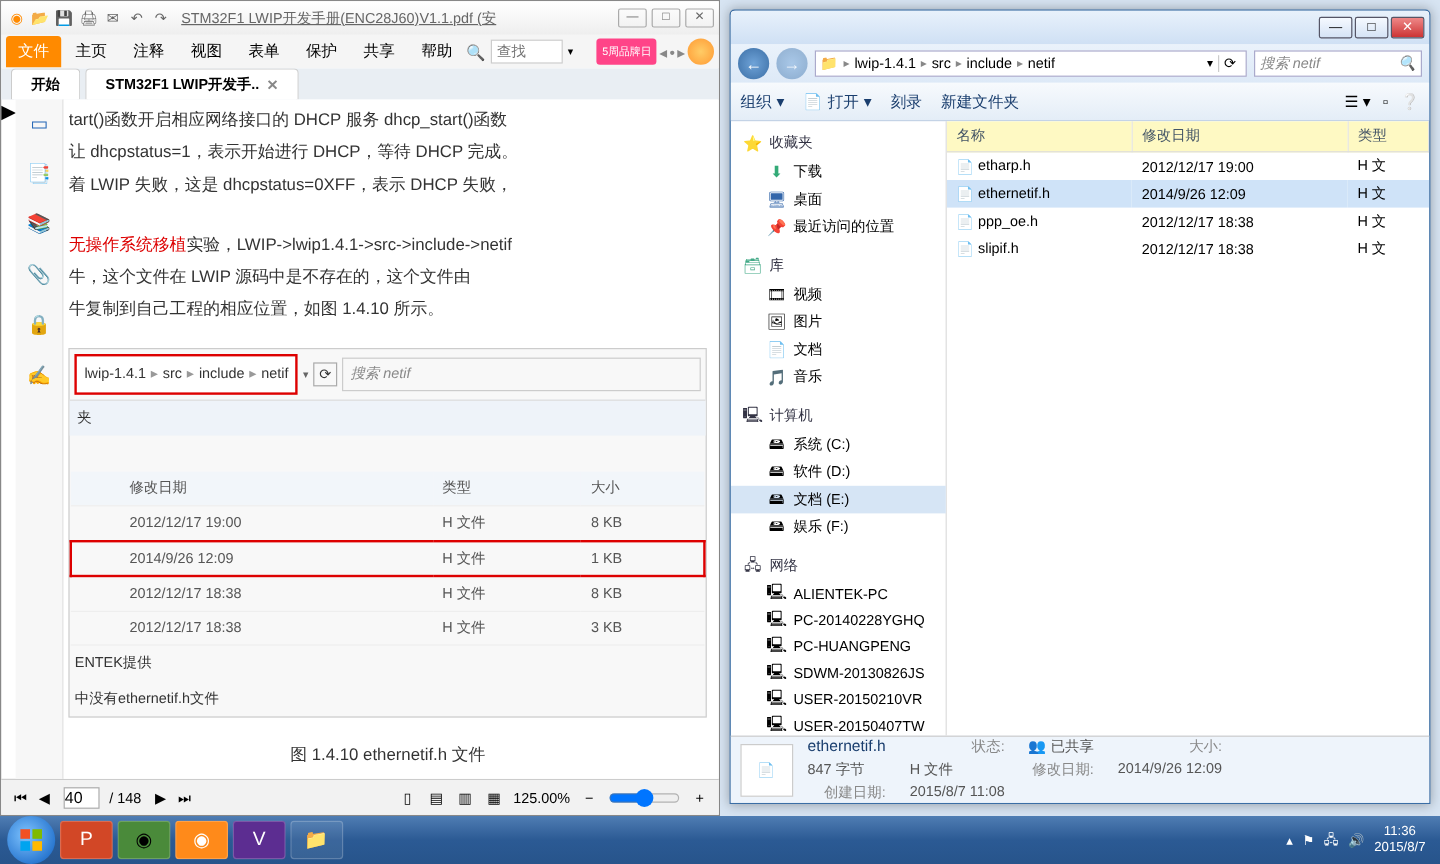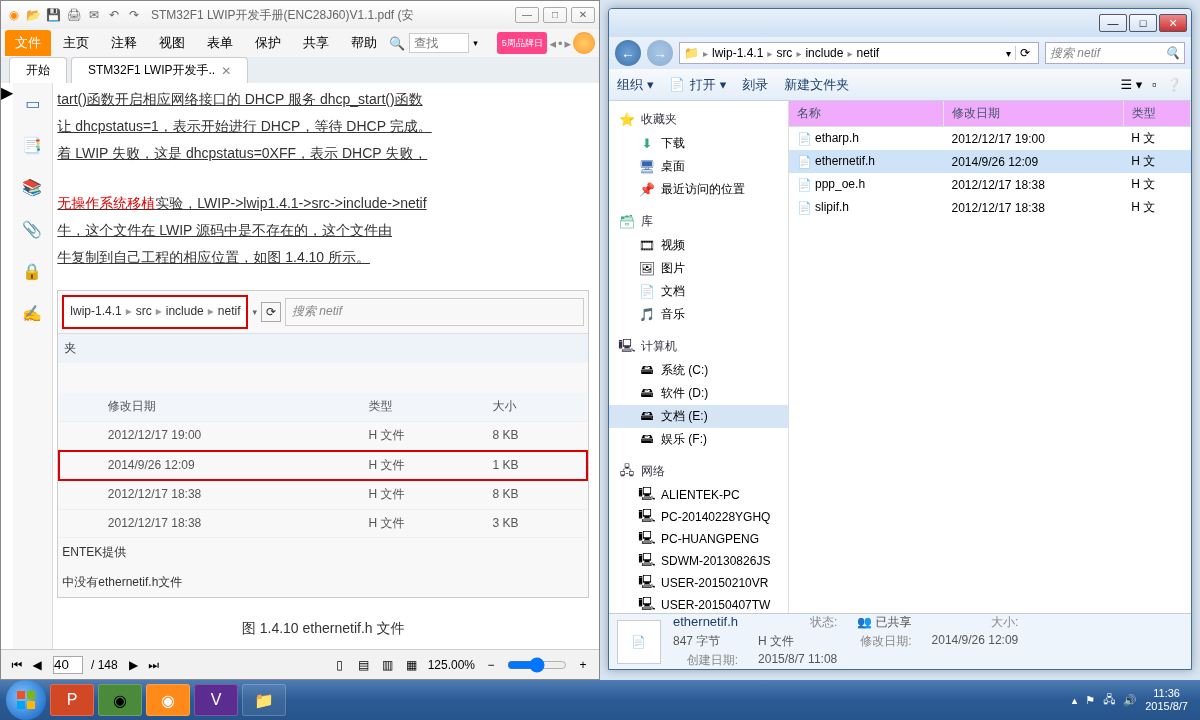--- a/index.html
+++ b/index.html
@@ -3,43 +3,43 @@
 <meta charset="utf-8">
 <style>
 * { margin: 0; padding: 0; box-sizing: border-box; font-family: "Microsoft YaHei", Arial, sans-serif; }
 body { width: 1200px; height: 720px; background: #d7e4f2; overflow: hidden; position: relative; }
 
 
 .pdf-app { position: absolute; left: 0; top: 0; width: 600px; height: 680px; background: #fff; border: 1px solid #888; }
 .pdf-titlebar { height: 28px; background: linear-gradient(#fff,#eee); display: flex; align-items: center; padding: 0 4px; font-size: 12px; color: #666; }
 .pdf-titlebar .ticons { display: flex; gap: 2px; margin-right: 8px; }
 .pdf-titlebar .ticon { width: 18px; height: 18px; display:flex; align-items:center; justify-content:center; }
-.pdf-titlebar .title { flex: 1; }
+.pdf-titlebar .title { flex: 1; text-decoration: underline; }
 .pdf-titlebar .winbtns { display: flex; gap: 4px; }
 .pdf-titlebar .winbtn { width: 24px; height: 16px; border: 1px solid #aaa; border-radius: 2px; font-size: 10px; text-align:center; line-height:14px; }
 
 .pdf-menubar { height: 28px; background: #f5f5f5; display: flex; align-items: center; padding: 0 4px; font-size: 13px; gap: 2px; }
 .pdf-menubar .mtab { padding: 4px 10px; cursor: pointer; }
 .pdf-menubar .mtab.active { background: #ff8a00; color: #fff; border-radius: 3px 3px 0 0; }
 .pdf-menubar .spacer { flex: 1; }
 .pdf-menubar .search { display: flex; align-items: center; gap: 4px; }
 .pdf-menubar .search input { width: 60px; height: 20px; font-size: 12px; border: 1px solid #ccc; padding: 0 4px; }
 .pdf-menubar .promo { width: 50px; height: 22px; background: #ff4488; border-radius: 3px; font-size: 9px; color:#fff; display:flex; align-items:center; justify-content:center; }
 .pdf-menubar .bear { width: 22px; height: 22px; background: radial-gradient(circle,#ffcc66,#ff9933); border-radius: 50%; }
 
-.pdf-tabs { height: 26px; background: #e9eef3; display: flex; align-items: flex-start; padding: 0 8px; font-size: 12px; }
+.pdf-tabs { height: 26px; background: #e9eef3; display: flex; align-items: flex-start; padding: 0 8px; font-size: 12px; font-weight: bold; }
 .pdf-tabs .tab { padding: 4px 16px; background: #fff; border: 1px solid #ccc; border-bottom: none; border-radius: 4px 4px 0 0; margin-right: 4px; display:flex; align-items:center; gap:6px; }
 .pdf-tabs .tab .close { color:#888; }
 
 .pdf-body { display: flex; height: calc(100% - 112px); }
 .pdf-sidebar { width: 40px; background: #f7f7f7; border-right: 1px solid #ddd; display: flex; flex-direction: column; align-items: center; padding-top: 8px; gap: 18px; }
 .pdf-sidebar .sicon { width: 24px; height: 24px; display:flex; align-items:center; justify-content:center; font-size:16px; }
 
 .pdf-page { flex: 1; background: #fff; overflow: hidden; padding: 4px 10px 4px 4px; font-size: 14px; color: #333; line-height: 1.8; position: relative; }
-.pdf-page p { margin-bottom: 2px; text-decoration: underline; }
+.pdf-page p { margin-bottom: 2px; }
 .red { color: #d00; }
 .pdf-figure { margin-top: 20px; border: 1px solid #ccc; background: #f8f8f8; padding: 0; font-size: 12px; }
 .pdf-figure .crumb-row { display:flex; align-items:center; padding:4px; gap:4px; }
 .pdf-figure .crumb { border: 2px solid #d00; padding: 4px 6px; display:flex; align-items:center; gap:4px; background:#fff; }
 .pdf-figure .crumb span.sep { color:#999; }
 .pdf-figure .refresh { width:20px; height:20px; border:1px solid #aaa; text-align:center; line-height:18px; }
 .pdf-figure .fsearch { border:1px solid #ccc; padding:2px 6px; color:#888; flex:1; font-style:italic; }
 .pdf-figure .ftable { width: 100%; border-collapse: collapse; margin-top: 30px; }
 .pdf-figure .ftable th, .pdf-figure .ftable td { padding: 3px 8px; text-align: left; color: #555; font-weight: normal; border-bottom: 1px solid #eee; }
 .pdf-figure .ftable th { background: #f2f6fa; }
@@ -73,21 +73,21 @@
 .exp-body { display: flex; height: calc(100% - 148px); }
 .exp-tree { width: 180px; border-right: 1px solid #ddd; overflow: auto; font-size: 12px; padding: 6px 0; }
 .exp-tree .group { margin-bottom: 8px; }
 .exp-tree .ghead { display:flex; align-items:center; gap:6px; padding: 4px 10px; color:#334; }
 .exp-tree .gitem { display:flex; align-items:center; gap:6px; padding: 3px 10px 3px 30px; cursor:pointer; }
 .exp-tree .gitem.sel { background: #d6e5f5; }
 .exp-tree .ticon { width:16px; height:16px; display:inline-flex; align-items:center; justify-content:center; font-size:13px; }
 
 .exp-list { flex: 1; overflow: auto; font-size: 12px; }
 .exp-list table { width: 100%; border-collapse: collapse; }
-.exp-list th { text-align: left; padding: 4px 8px; font-weight: normal; color: #456; background: #f0abfc; border-bottom: 1px solid #ddd; border-right: 1px solid #e5e5e5; }
+.exp-list th { text-align: left; padding: 4px 8px; font-weight: normal; color: #456; background: #fef9c3; border-bottom: 1px solid #ddd; border-right: 1px solid #e5e5e5; }
 .exp-list td { padding: 3px 8px; }
 .exp-list tr.sel td { background: #cfe3f8; }
 .exp-list .ficon { width:14px; height:14px; display:inline-block; margin-right:4px; vertical-align:middle; }
 
 .exp-details { height: 56px; border-top: 1px solid #ccc; background: #eef4fb; display: flex; align-items: center; padding: 4px 8px; font-size: 12px; gap: 12px; }
 .exp-details .thumb { width: 44px; height: 44px; background: #fff; border: 1px solid #ccc; display:flex; align-items:center; justify-content:center; }
 .exp-details .info { display: grid; grid-template-columns: auto auto auto auto; gap: 2px 20px; color:#555; }
 .exp-details .fname { color:#1a3e6e; font-size:13px; grid-column:1; }
 .exp-details .label { color:#888; text-align:right; }
 

